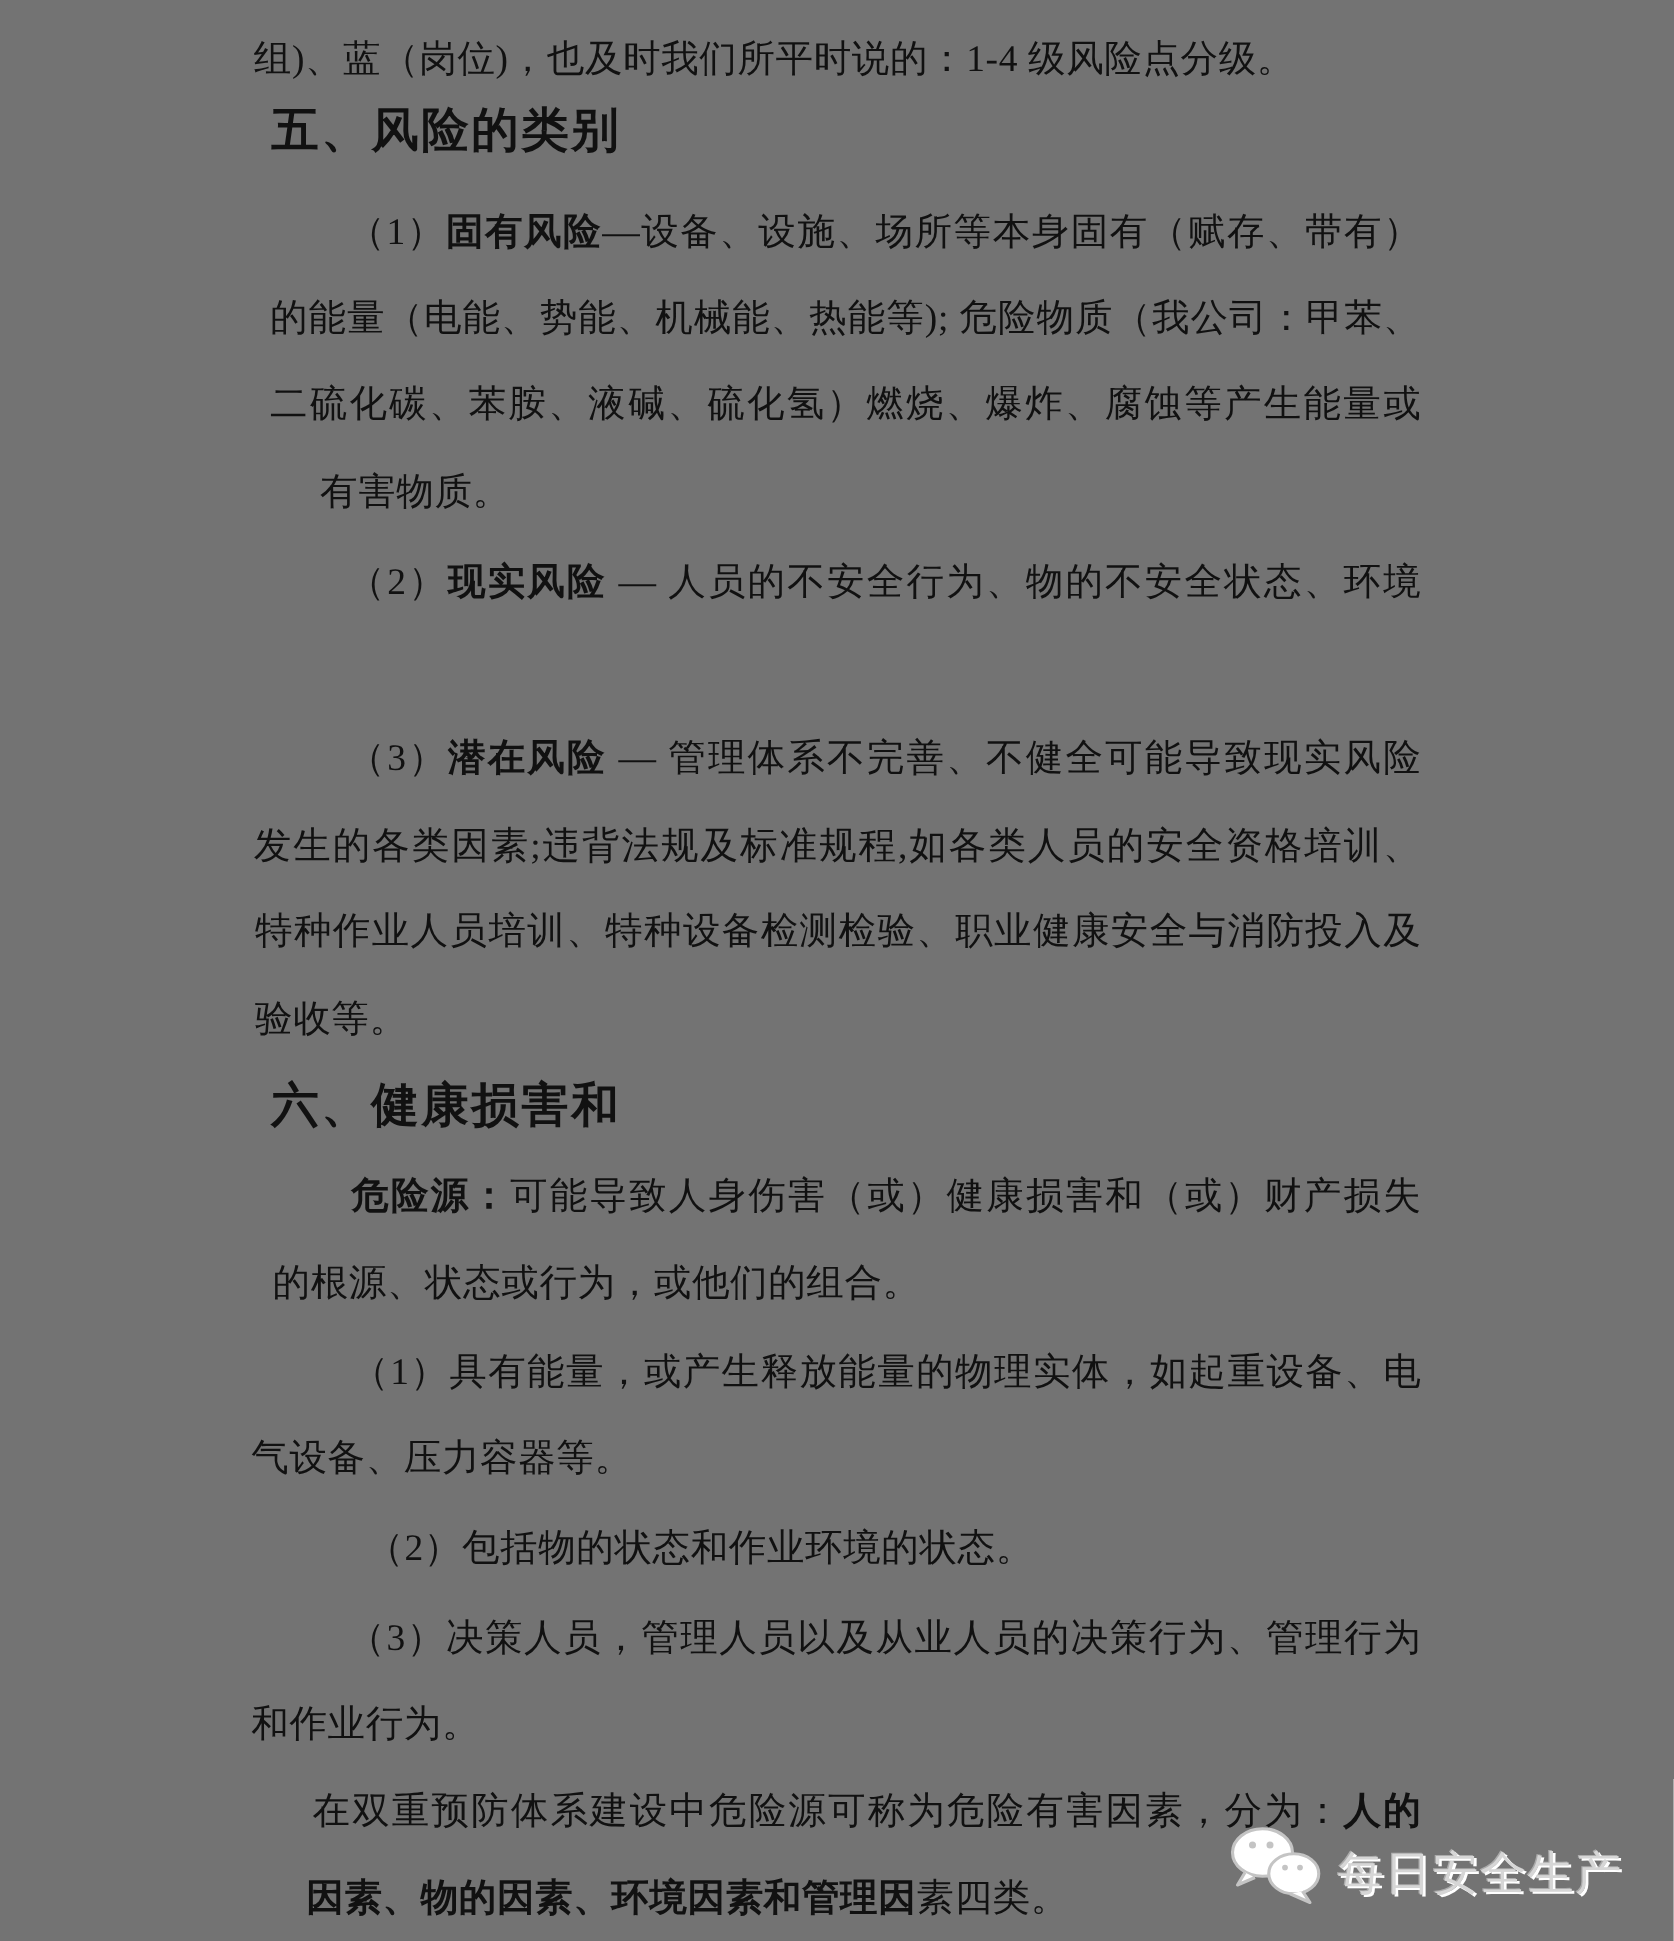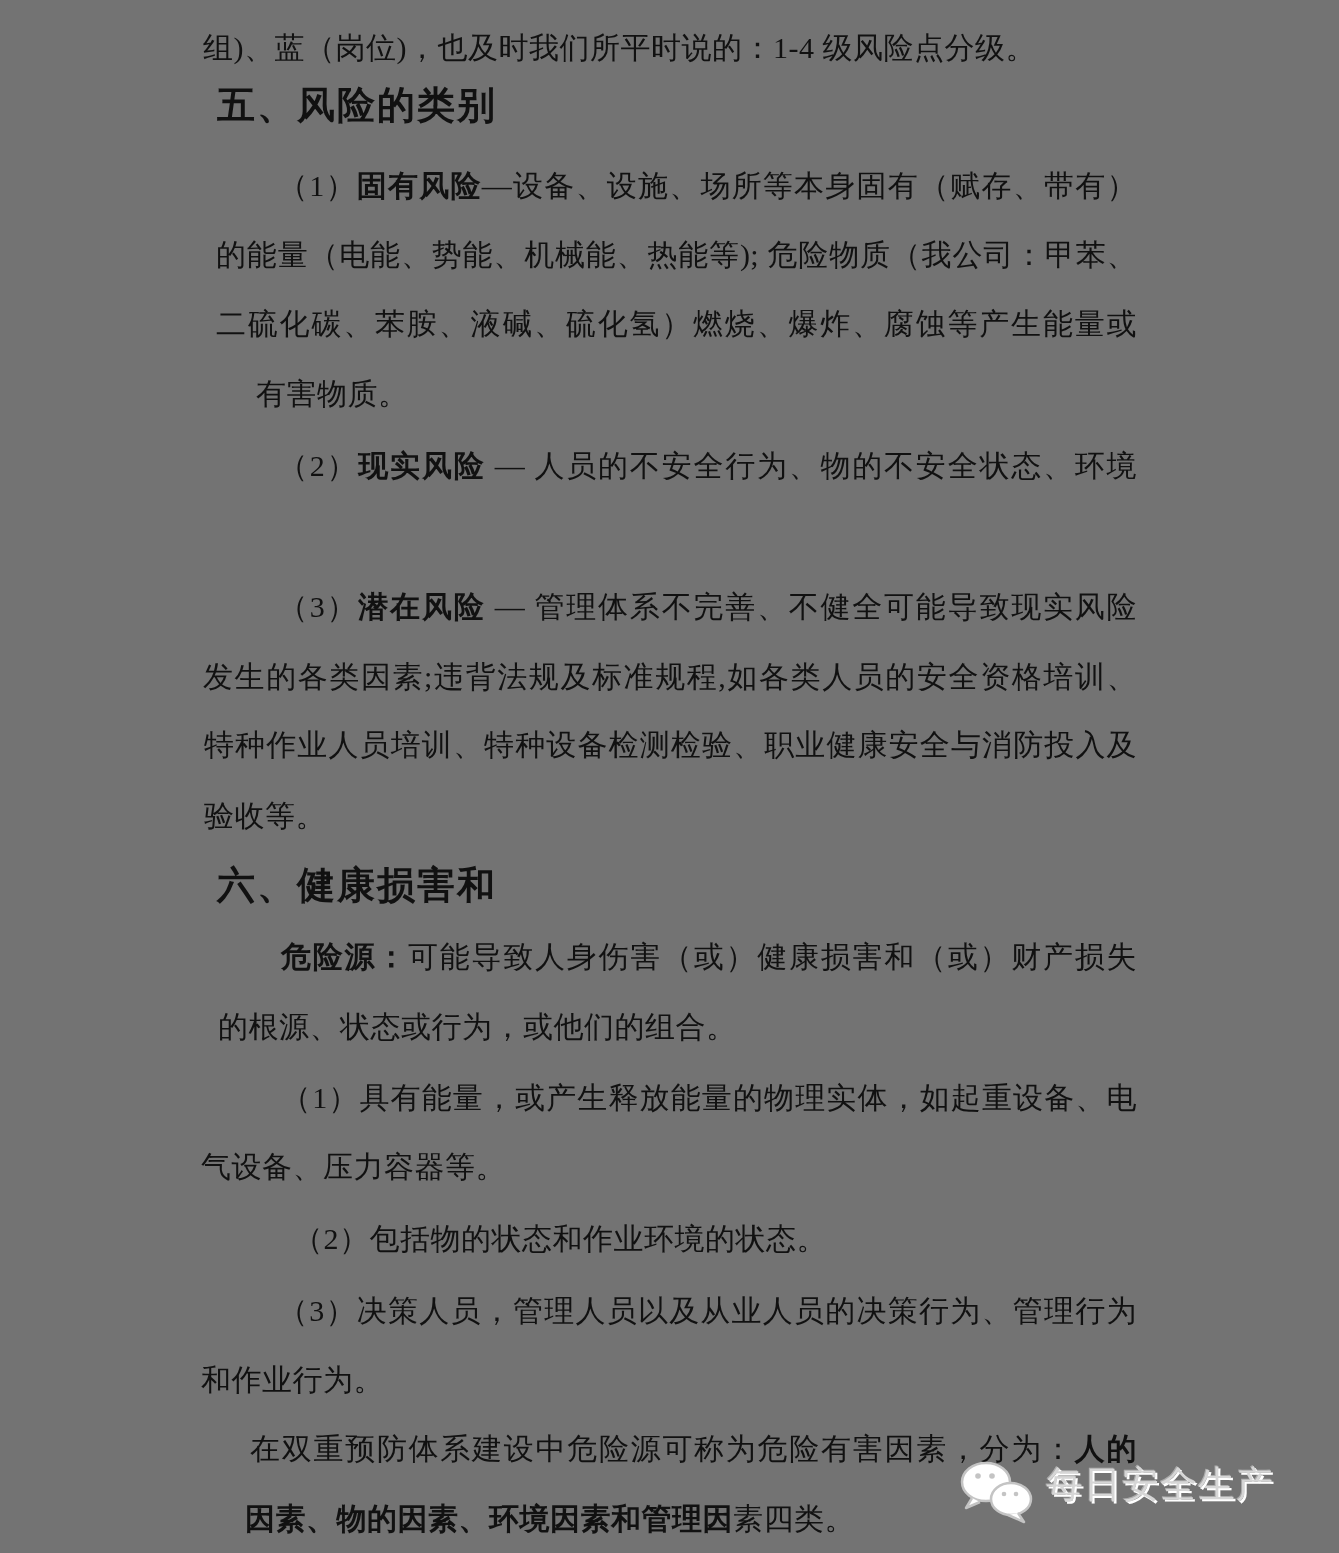--- a/index.html
+++ b/index.html
@@ -35,24 +35,24 @@
     font-weight: bold;
     font-family: "Liberation Sans", sans-serif;
     letter-spacing: 2px;
   }
   .b {
     font-weight: bold;
     font-family: "Liberation Sans", sans-serif;
   }
   .wm {
     position: absolute;
-    left: 958px;
+    left: 982px;
     top: 1460px;
     display: flex;
-    align-items: flex-start;
+    align-items: flex-end;
     gap: 6px;
   }
   .wm-text {
     font-size: 37px;
     font-family: "Liberation Sans", sans-serif;
     color: #d6d6d6;
     letter-spacing: 1px;
     text-shadow: 2px 2px 0 #ffffff, -1px -1px 0 #ababab;
     white-space: nowrap;
   }

